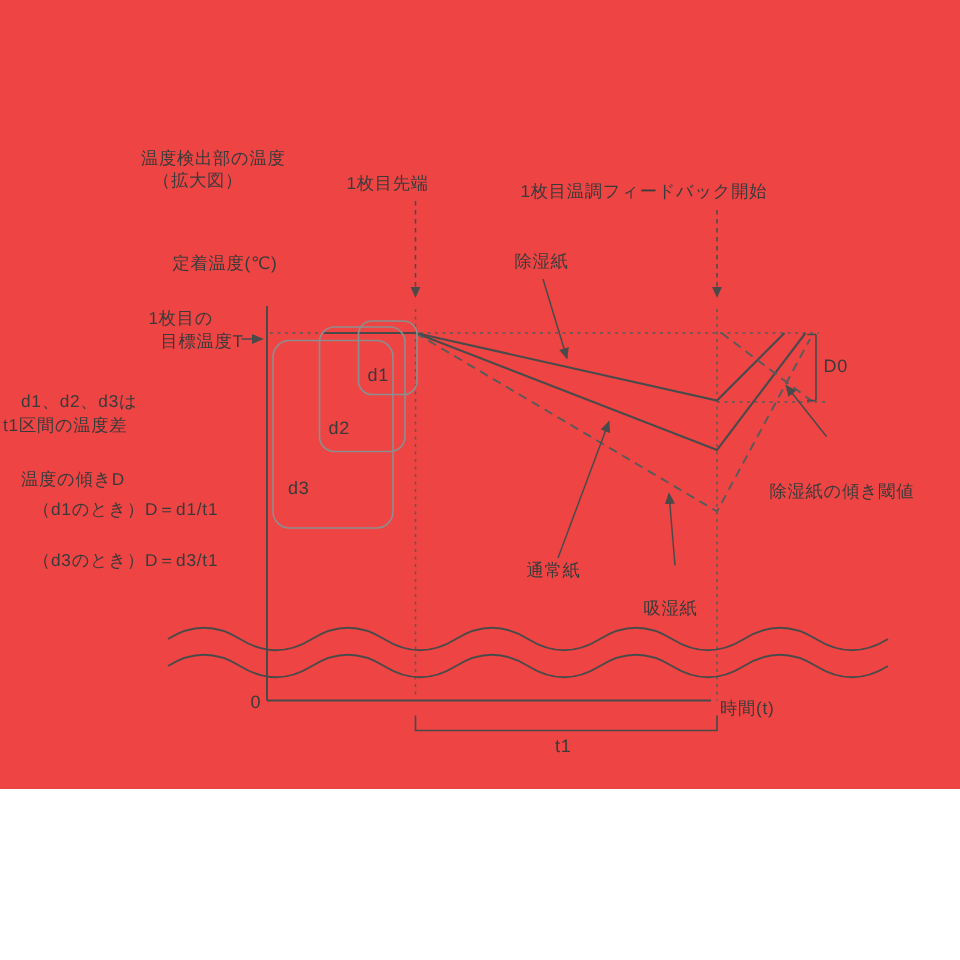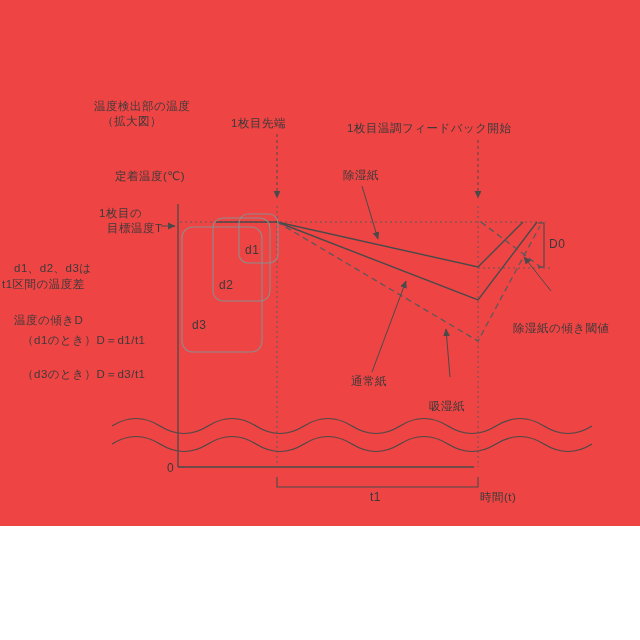--- a/index.html
+++ b/index.html
@@ -84,16 +84,16 @@
   <div class="lbl small" style="left:22px;top:333px;">（d1のとき）D＝d1/t1</div>
   <div class="lbl small" style="left:22px;top:367px;">（d3のとき）D＝d3/t1</div>
 
   <div class="lbl" style="left:549px;top:237px;">D0</div>
   <div class="lbl small" style="left:513px;top:293px;margin-top:28px;">除湿紙の傾き閾値</div>
 
   <div class="lbl small" style="left:351px;top:374px;">通常紙</div>
   <div class="lbl small" style="left:429px;top:379px;margin-top:20px;">吸湿紙</div>
 
   <div class="lbl" style="left:167px;top:461px;">0</div>
-  <div class="lbl small" style="left:480px;top:466px;margin-top:24px;">時間(t)</div>
+  <div class="lbl small" style="left:480px;top:466px;">時間(t)</div>
   <div class="lbl" style="left:370px;top:490px;">t1</div>
 
 </div>
 
 </body></html>

